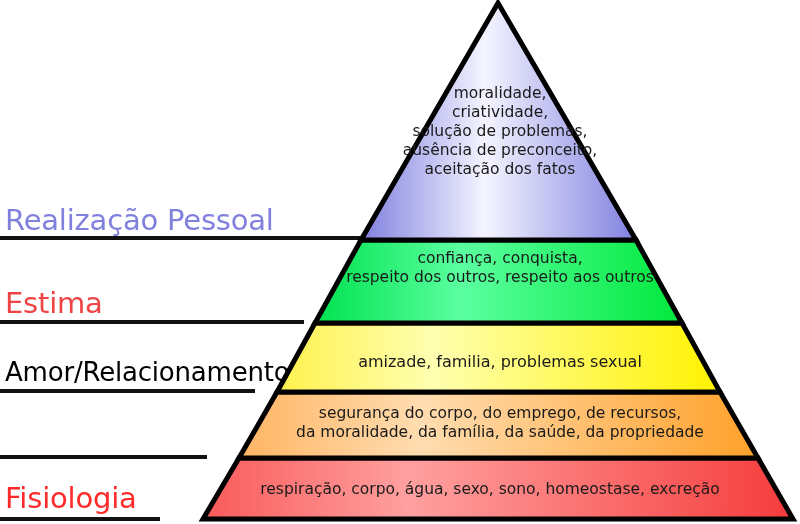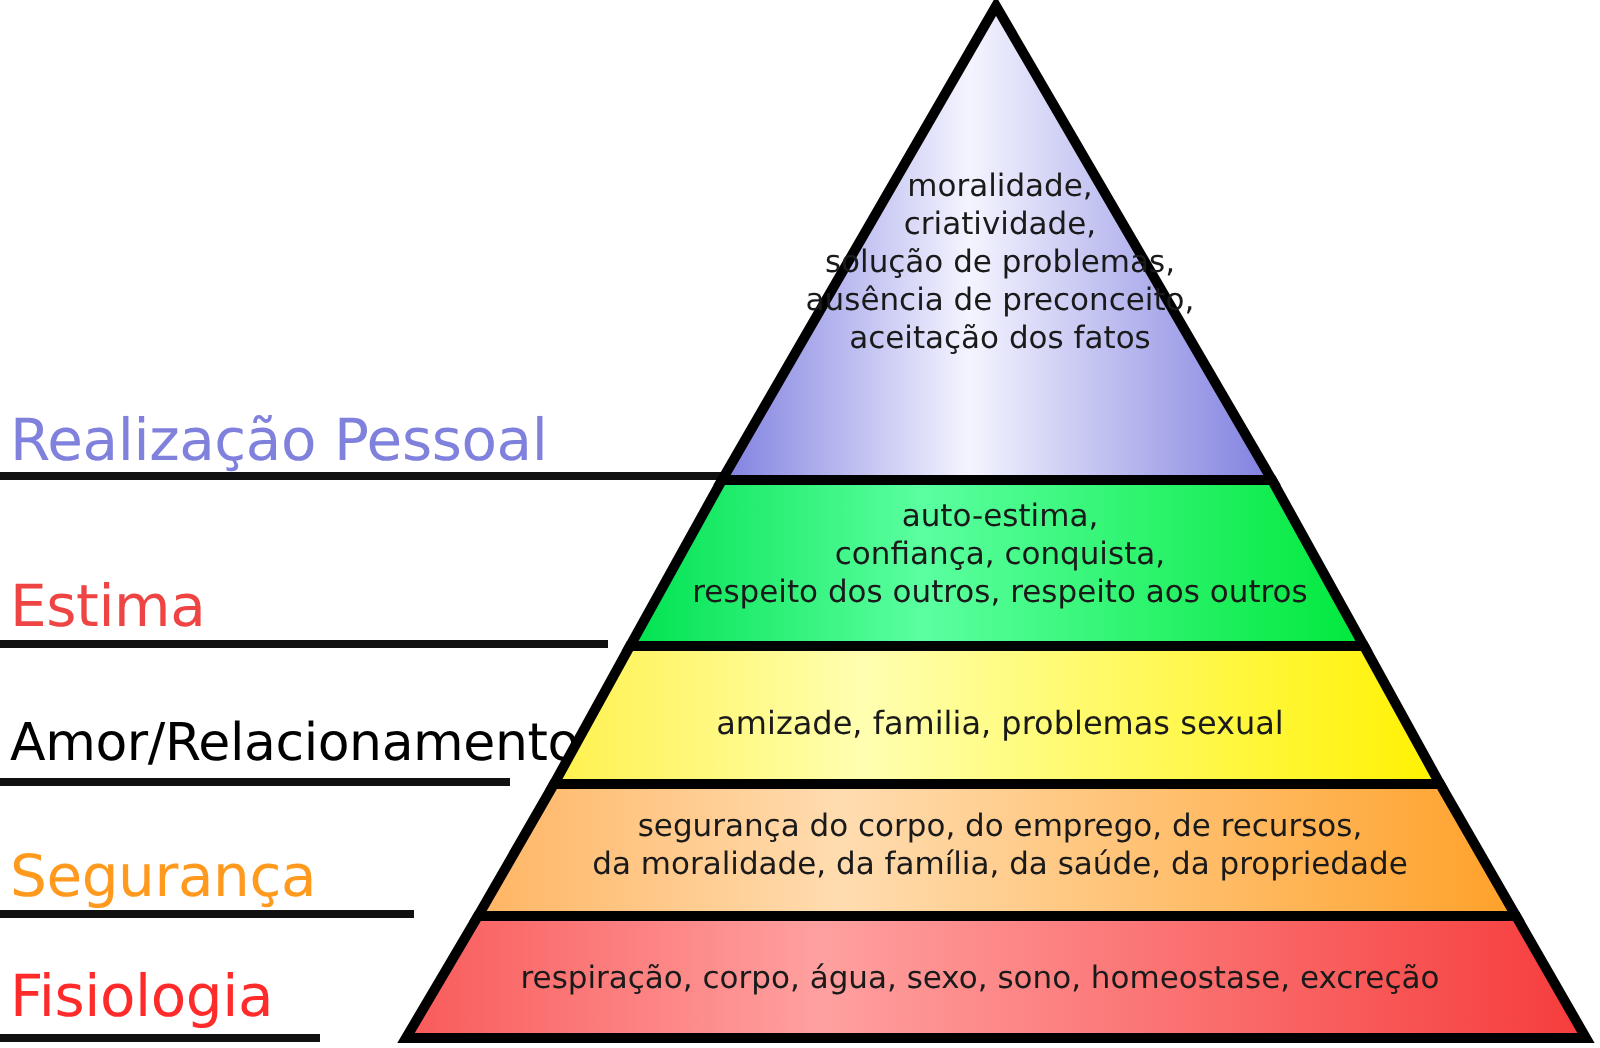--- a/index.html
+++ b/index.html
@@ -156,34 +156,32 @@
 
     <polygon points="361,240 636,240 498,3" fill="url(#grad-self)" stroke="#000000" stroke-width="5" stroke-linejoin="miter"></polygon>
   </svg>
 
   <div class="tier-label" id="label-self-actualization">Realização Pessoal</div>
 
   <div class="tier-label" id="label-esteem">Estima</div>
 
   <div class="tier-label" id="label-love">Amor/Relacionamento</div>
 
-  <div class="tier-label" id="label-safety">Segurança</div>
 
   <div class="tier-label" id="label-physiological">Fisiologia</div>
 
   <div class="tier-text" id="text-self-actualization">
       <div>moralidade,</div>
       <div>criatividade,</div>
       <div>solução de problemas,</div>
       <div>ausência de preconceito,</div>
       <div>aceitação dos fatos</div>
     </div>
 
   <div class="tier-text" id="text-esteem">
-      <div>auto-estima,</div>
       <div>confiança, conquista,</div>
       <div>respeito dos outros, respeito aos outros</div>
     </div>
 
   <div class="tier-text" id="text-love">
       <div>amizade, familia, problemas sexual</div>
     </div>
 
   <div class="tier-text" id="text-safety">
       <div>segurança do corpo, do emprego, de recursos,</div>

